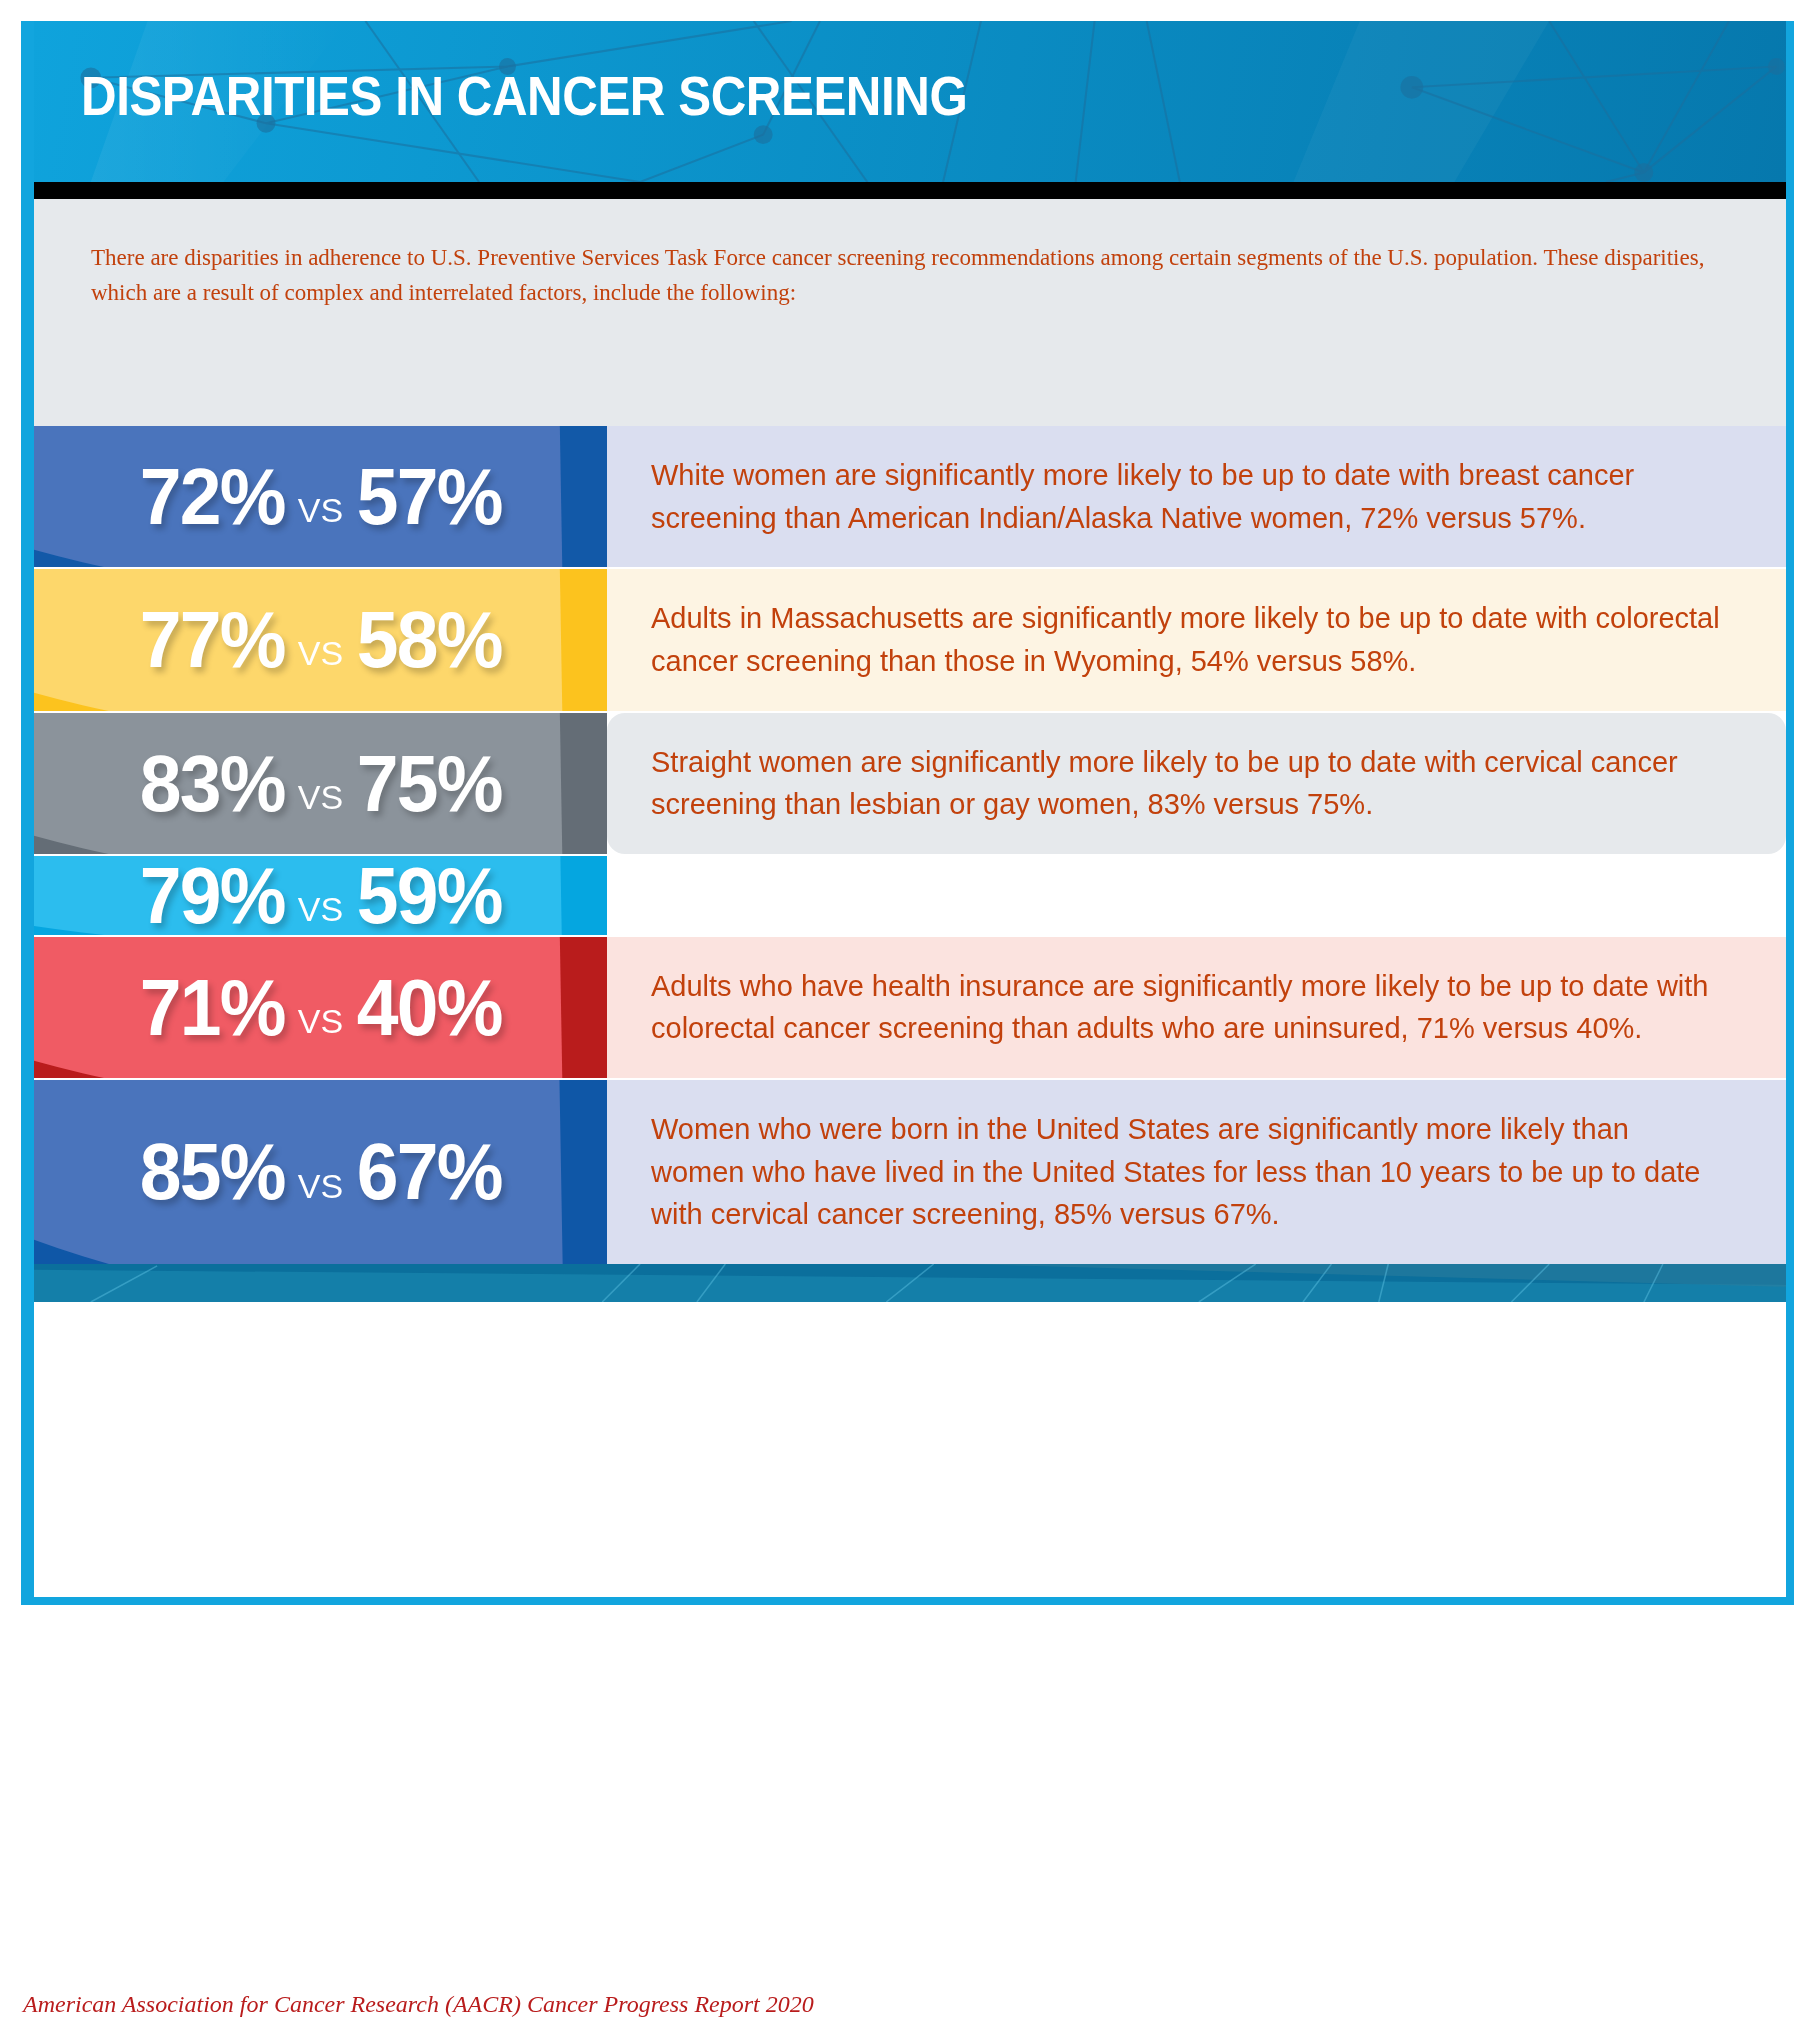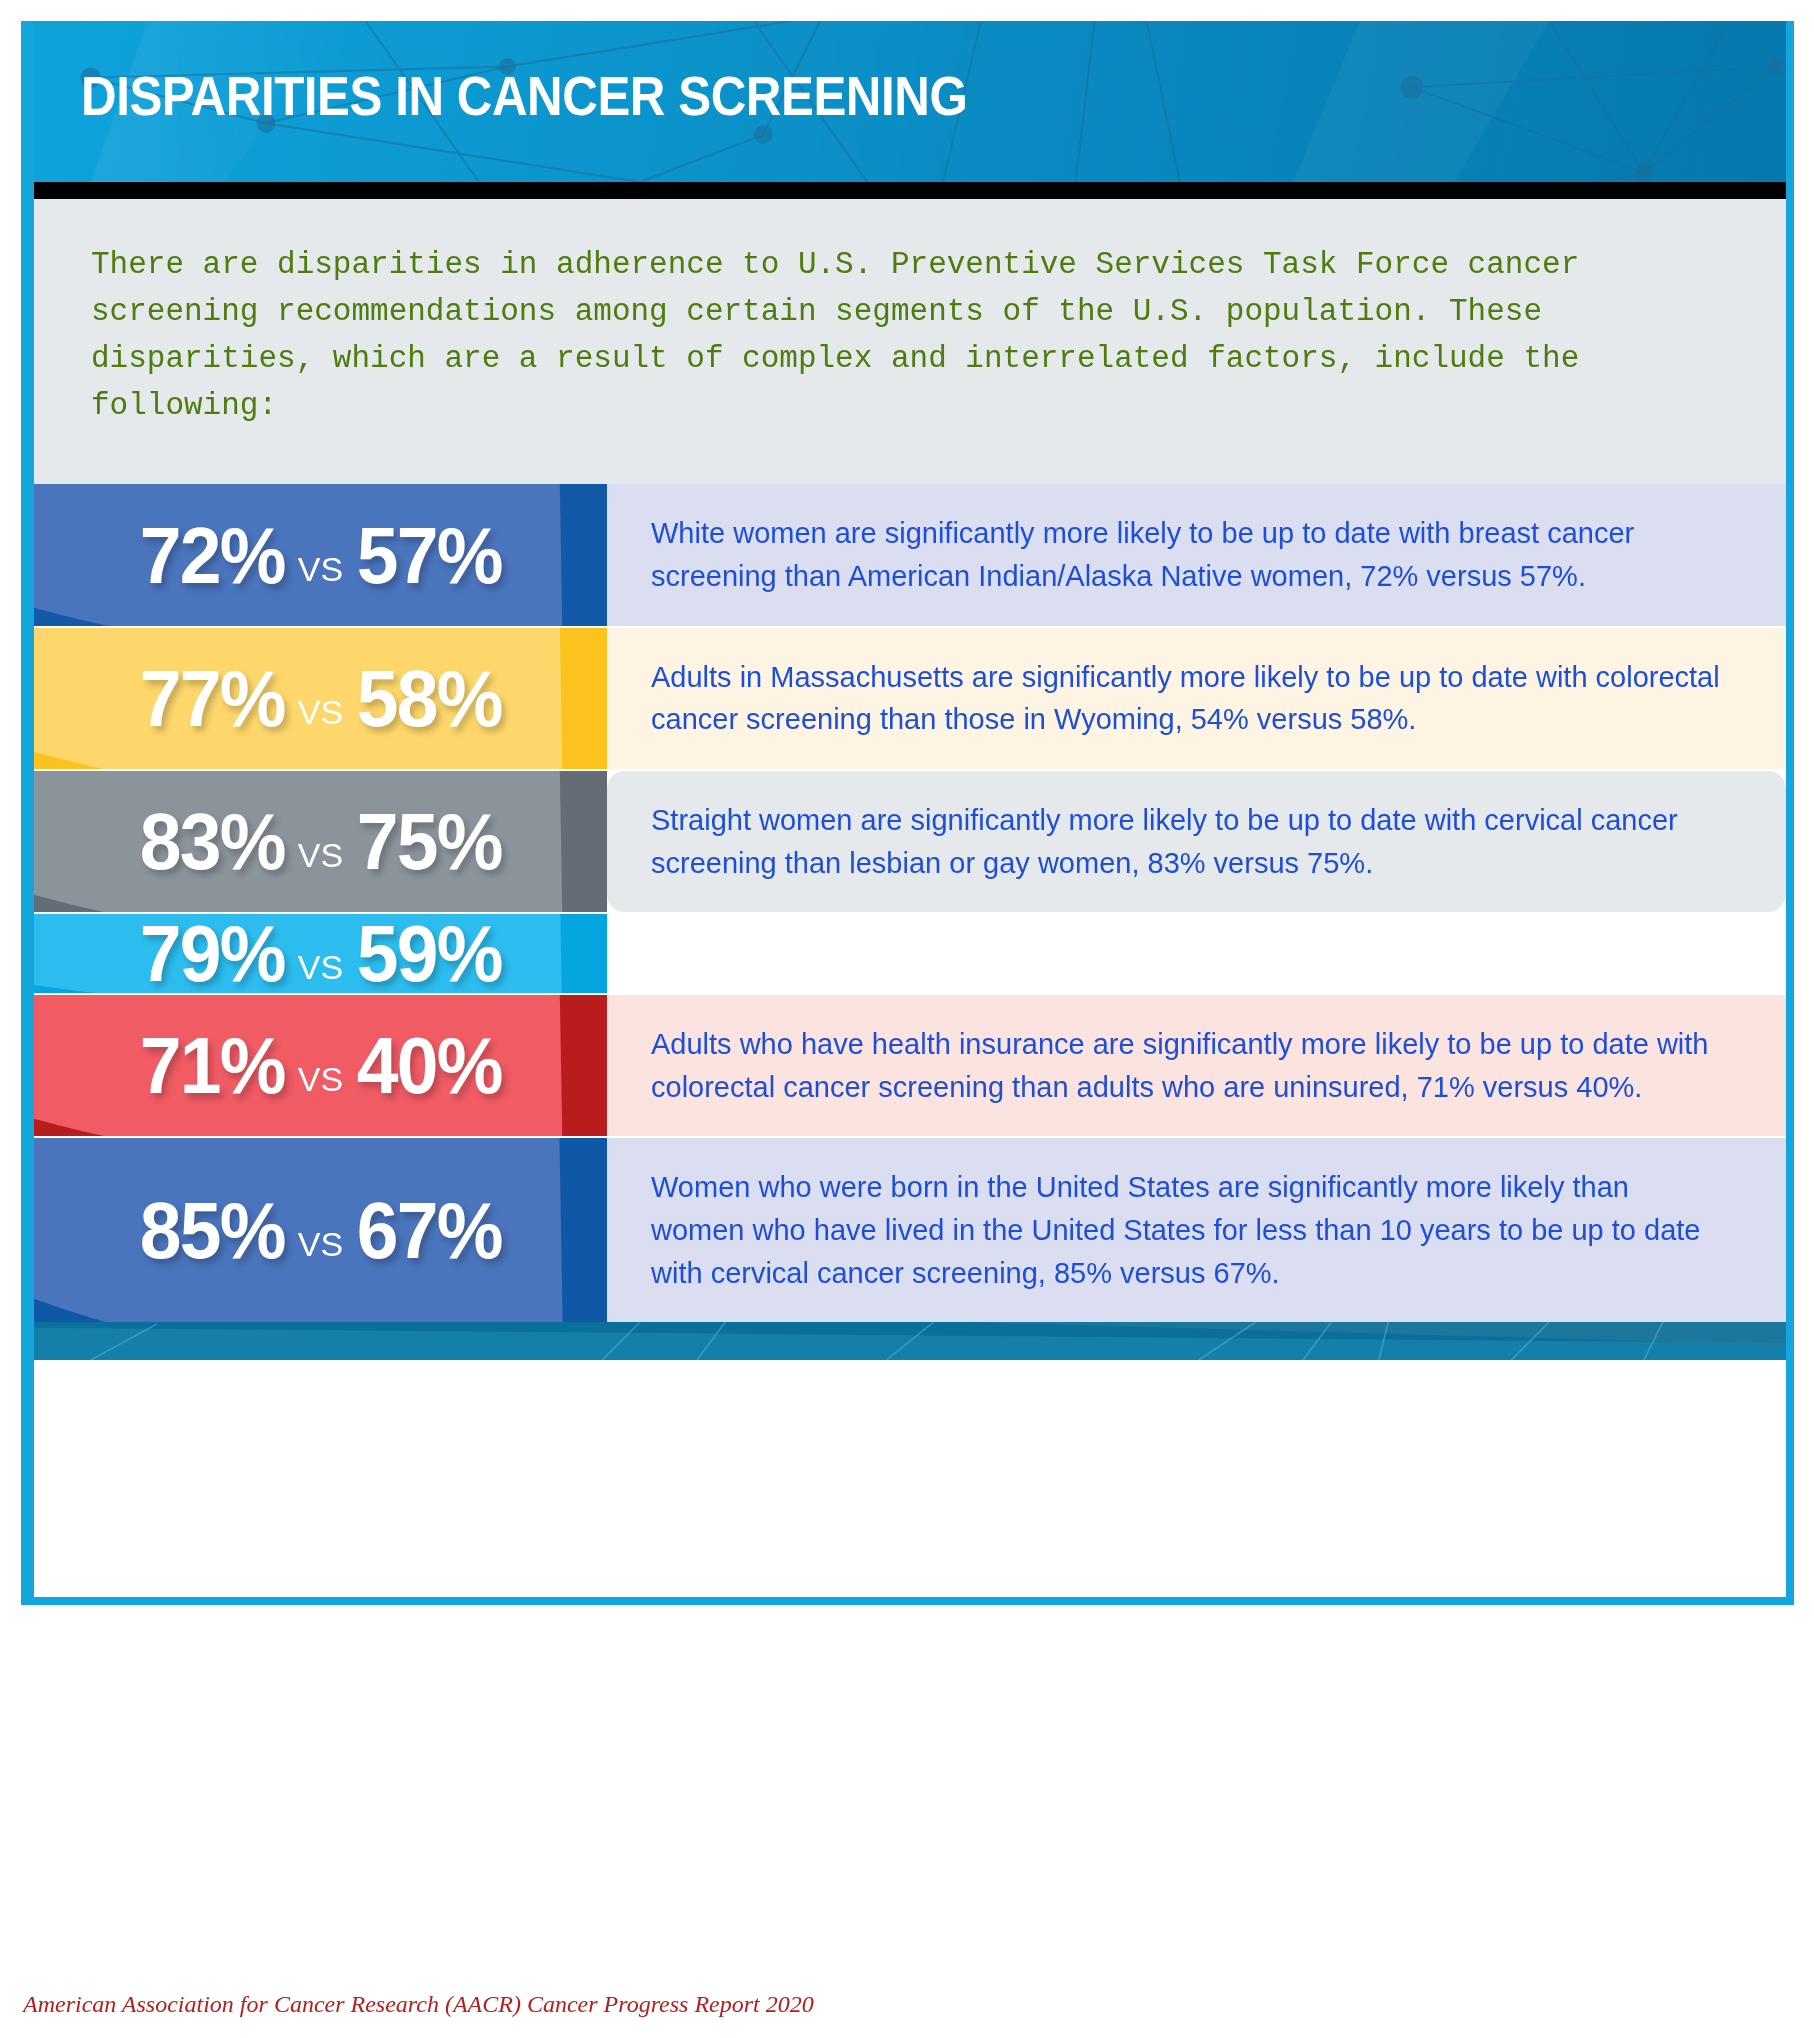--- a/index.html
+++ b/index.html
@@ -51,24 +51,24 @@
     margin-left:0;
   }
 
   
   .intro {
     background:#e6e9ec;
     padding:42px 57px 55px 57px;
     min-height:227px;
   }
   .intro p {
-    color:#4d7c0f;
-    font-size:31px;
+    color:#c2410c;
+    font-size:23px;
     line-height:1.52;
-    font-family:Liberation Mono, monospace;
+    font-family:Liberation Serif, serif;
   }
 
   
   .rows { background:#ffffff; }
   .row {
     display:flex;
     align-items:stretch;
     border-bottom:2.8px solid #ffffff;
   }
   .row:last-child { border-bottom:none; }
@@ -119,21 +119,21 @@
     top:-1.9px;
   }
 
   .desc {
     flex:1 1 auto;
     display:flex;
     align-items:center;
     padding:28px 59px 28px 44px;
   }
   .desc p {
-    color:#1d4ed8;
+    color:#c2410c;
     font-size:29px;
     line-height:1.47;
     font-family:"Liberation Sans", sans-serif;
   }
 
   
   .bottom-band {
     position:relative;
     height:38px;
     background:#0b6f9c;

